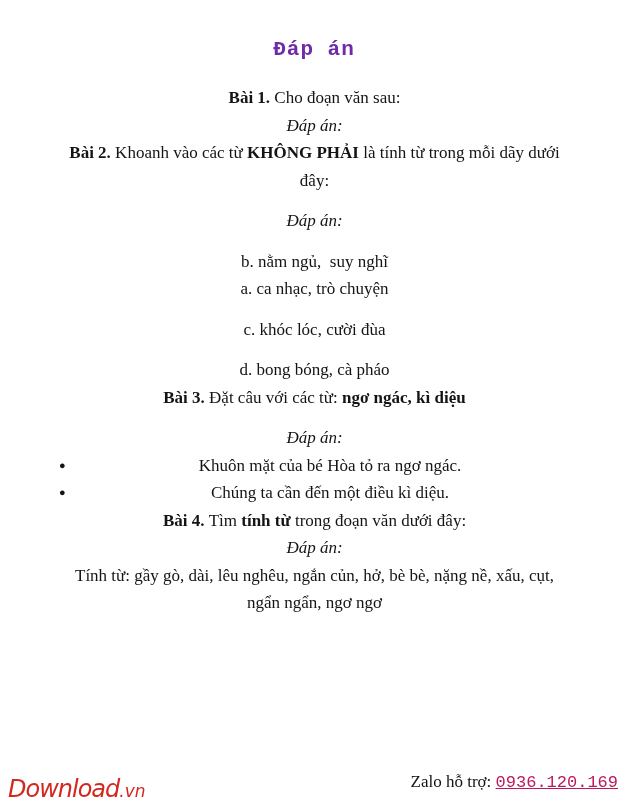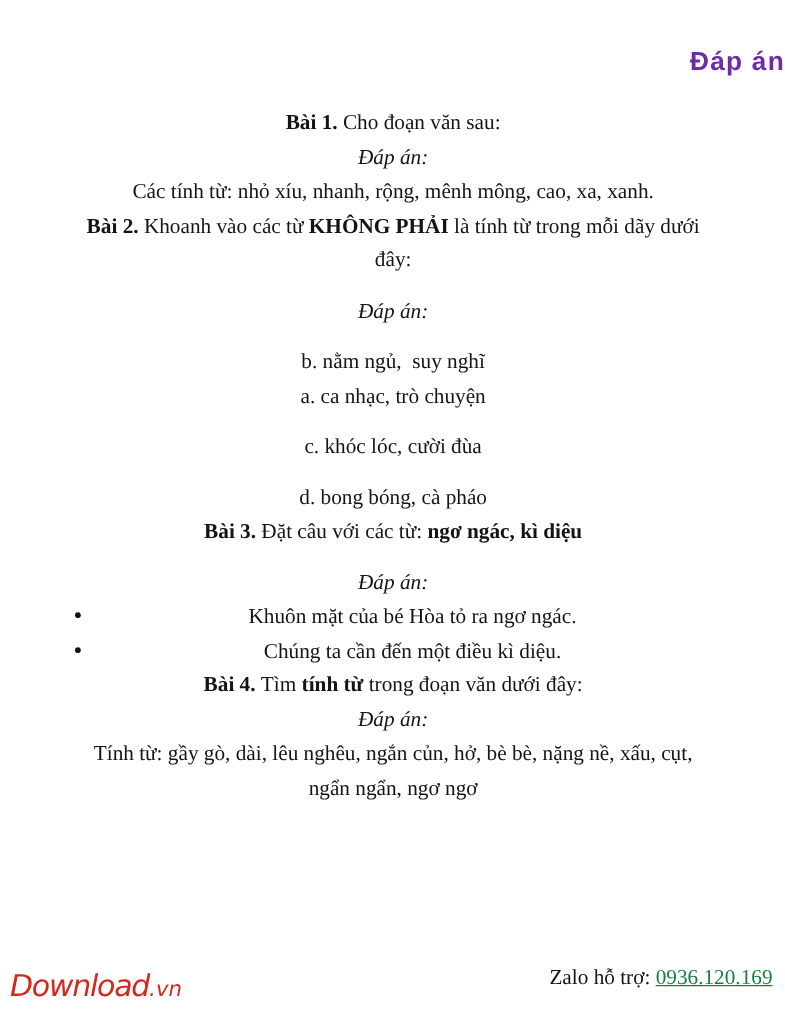--- a/index.html
+++ b/index.html
@@ -14,22 +14,22 @@
     overflow: hidden;
     font-family: "Liberation Serif", "DejaVu Serif", serif;
     color: #141414;
   }
   .page {
     position: absolute;
     inset: 0;
   }
   .doc-title {
     margin: 38px 0 0 0;
-    text-align: right;
-    font-family: Liberation Sans, sans-serif;
+    text-align: center;
+    font-family: Liberation Mono, monospace;
     font-weight: bold;
     font-size: 21px;
     line-height: 24px;
     letter-spacing: 1px;
   }
   .content {
     position: absolute;
     top: 84px;
     left: 57px;
     right: 56px;
@@ -82,37 +82,36 @@
 </head>
 <body>
 
 <div class="page">
 
   <h1 class="doc-title" style="color: rgb(111, 43, 168);">Đáp án</h1>
 
   <div class="content" id="content">
       <p class="para body"><span class="r-b ">Bài 1. </span><span class="">Cho đoạn văn sau:</span></p>
       <p class="para answer-label"><span class="r-i">Đáp án:</span></p>
-      <p class="para body"><span class="">Các tính từ: nhỏ xíu, nhanh, rộng, mênh mông, cao, xa, xanh.</span></p>
       <p class="para body"><span class="r-b ">Bài 2. </span><span class="">Khoanh vào các từ </span><span class="r-b ">KHÔNG PHẢI</span><span class=""> là tính từ trong mỗi dãy dưới đây:</span></p>
       <p class="para answer-label gap-above"><span class="r-i">Đáp án:</span></p>
       <p class="para option gap-above"><span class="">b. nằm ngủ,  suy nghĩ</span></p>
       <p class="para option"><span class="">a. ca nhạc, trò chuyện</span></p>
       <p class="para option gap-above"><span class="">c. khóc lóc, cười đùa</span></p>
       <p class="para option gap-above"><span class="">d. bong bóng, cà pháo</span></p>
       <p class="para body"><span class="r-b ">Bài 3. </span><span class="">Đặt câu với các từ: </span><span class="r-b ">ngơ ngác, kì diệu</span></p>
       <p class="para answer-label gap-above"><span class="r-i">Đáp án:</span></p>
       <p class="para bullet"><span class="bullet-dot">●</span><span class="">Khuôn mặt của bé Hòa tỏ ra ngơ ngác.</span></p>
       <p class="para bullet"><span class="bullet-dot">●</span><span class="">Chúng ta cần đến một điều kì diệu.</span></p>
       <p class="para body"><span class="r-b ">Bài 4. </span><span class="">Tìm </span><span class="r-b ">tính từ</span><span class=""> trong đoạn văn dưới đây:</span></p>
       <p class="para answer-label"><span class="r-i">Đáp án:</span></p>
       <p class="para body"><span class="">Tính từ: gầy gò, dài, lêu nghêu, ngắn củn, hở, bè bè, nặng nề, xấu, cụt, ngẩn ngẩn, ngơ ngơ</span></p>
     </div>
 
   <div class="logo" style="color: rgb(211, 40, 31);">
     <span>Download</span><span class="vn">.vn</span>
   </div>
 
   <div class="support">
-    <span>Zalo hỗ trợ: </span><a href="#" style="color: #15803d;">0936.120.169</a>
+    <span>Zalo hỗ trợ: </span><a href="#" style="color: #be185d; font-family: Liberation Mono, monospace;">0936.120.169</a>
   </div>
 
 </div>
 
 </body></html>

